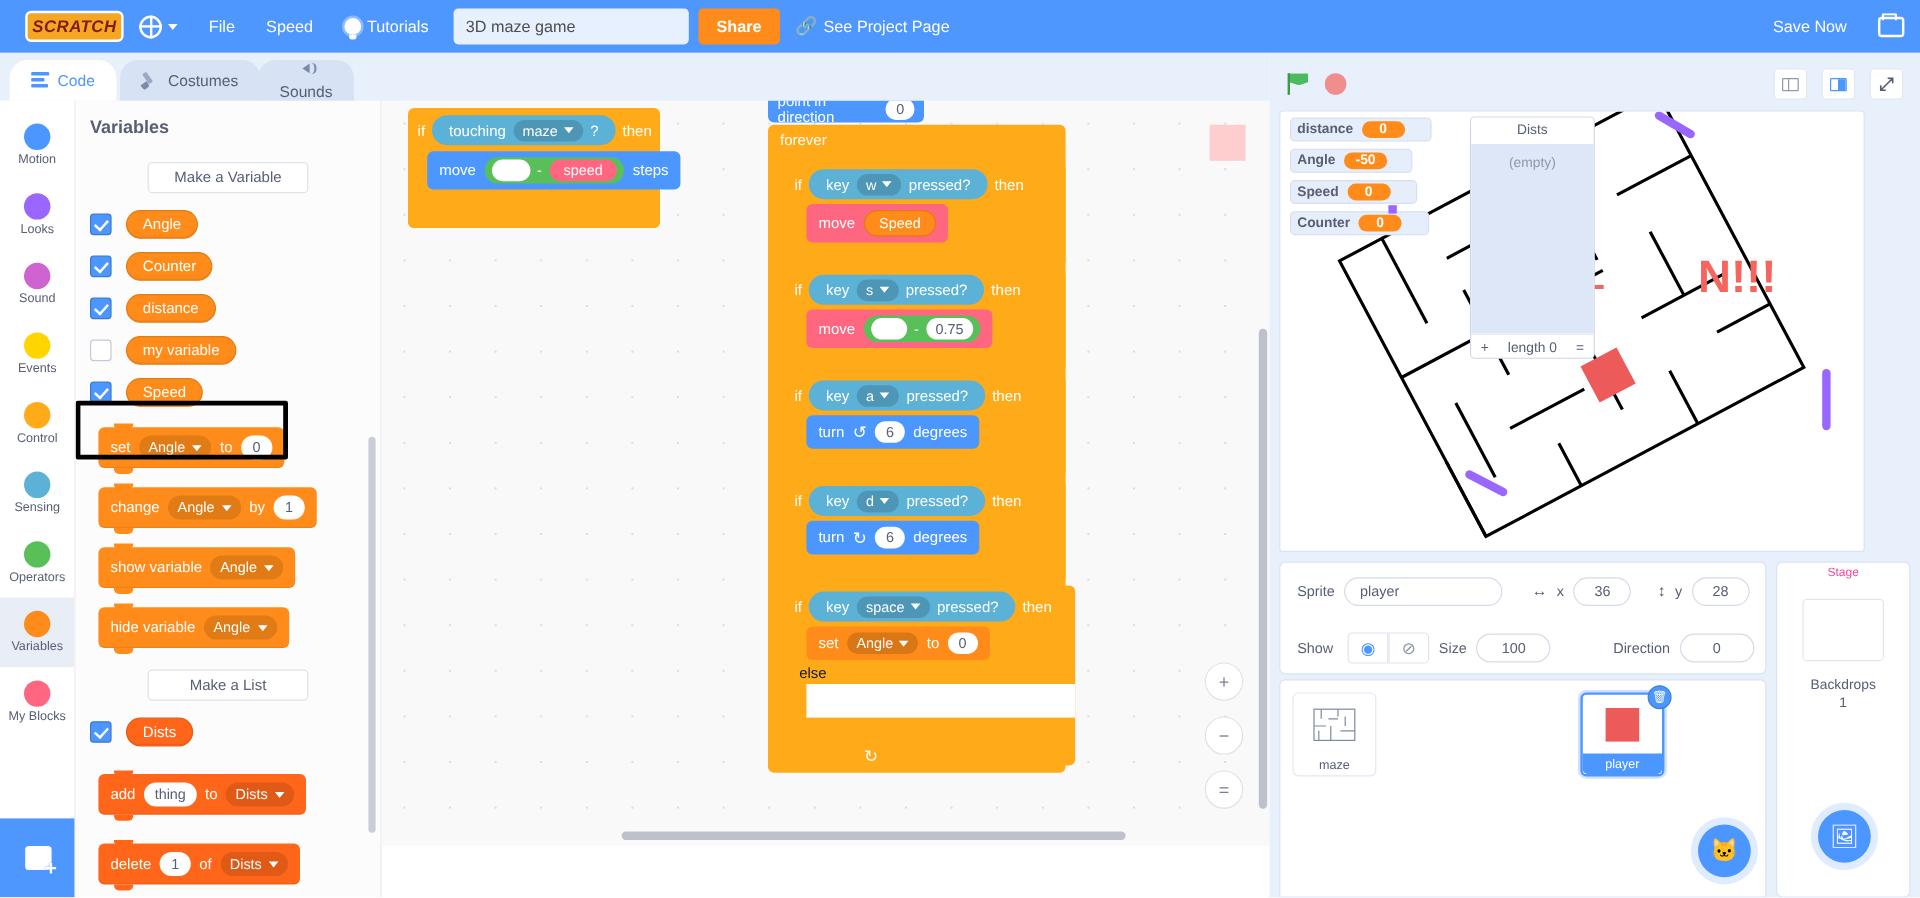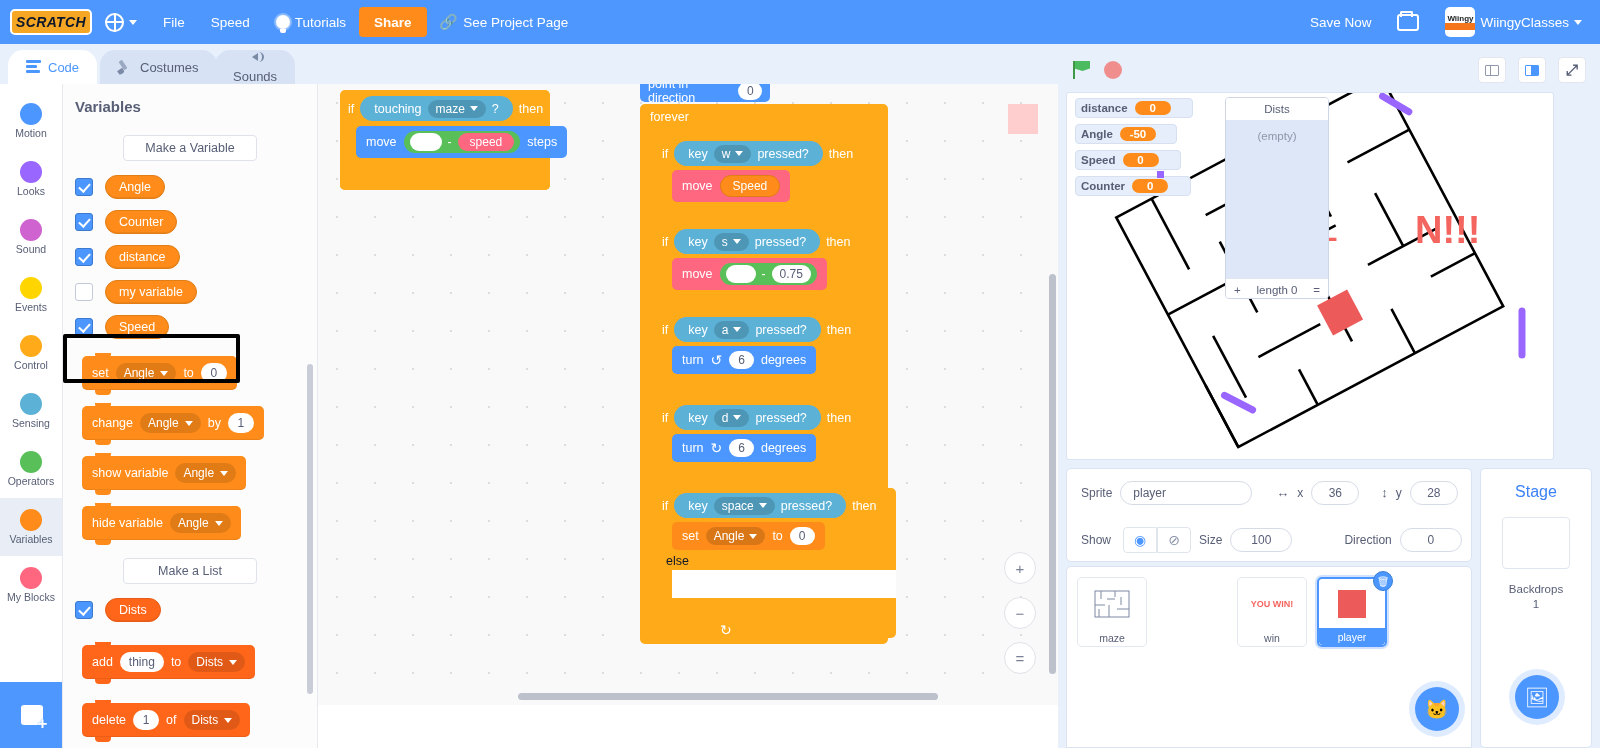--- a/index.html
+++ b/index.html
@@ -10,24 +10,24 @@
     background: #fff;
   }
   #app { position: relative; width: 1600px; height: 748px; }
 
   
   .menubar {
     position: absolute; left: 0; top: 0; width: 1600px; height: 44px;
     background: #4d97ff; display: flex; align-items: center; gap: 0;
   }
   .scratch-logo {
-    margin-left: 10px; width: 82px; height: 26px;
+    margin-left: 21px; width: 82px; height: 26px;
     background: #f5a623; border-radius: 5px;
     display: flex; align-items: center; justify-content: center;
-    color: #0f172a; font-weight: bold; font-size: 14px; letter-spacing: .4px;
+    color: #7f1d1d; font-weight: bold; font-size: 14px; letter-spacing: .4px;
     border: 2px solid #fff; font-style: italic;
   }
   .mb-item {
     height: 44px; display: flex; align-items: center; gap: 5px;
     color: #fff; font-size: 13.5px; padding: 0 13px; cursor: pointer;
     white-space: nowrap;
   }
   .globe {
     width: 19px; height: 19px; border-radius: 50%;
     border: 2px solid #fff; position: relative;
@@ -403,21 +403,21 @@
     color: #fff; font-size: 19px; cursor: pointer;
     box-shadow: 0 0 0 6px rgba(76,151,255,.18);
   }
 
   
   .stagesel {
     position: absolute; left: 422px; top: 424px; width: 112px; height: 280px;
     background: #fff; border: 1px solid #d9e3f2; border-radius: 5px;
     display: flex; flex-direction: column; align-items: center;
   }
-  .ss-title { font-size: 16px; color: #3b82f6; margin-top: 14px; }
+  .ss-title { font-size: 10px; color: #ec4899; margin-top: 3px; }
   .ss-thumb {
     width: 68px; height: 52px; border: 1px solid #e0e6f0; border-radius: 4px;
     margin-top: 16px; background: #fff;
   }
   .ss-sub { font-size: 11.5px; color: #575e75; margin-top: 14px; }
   .ss-count { font-size: 11.5px; color: #575e75; margin-top: 3px; }
 </style>
 </head>
 <body>
 
@@ -428,37 +428,30 @@
     <div class="mb-item">
       <span class="globe"></span>
       <span class="caret"></span>
     </div>
     <div class="mb-item">File</div>
     <div class="mb-item">Speed</div>
     <div class="mb-item">
       <span class="bulb"></span>
       <span>Tutorials</span>
     </div>
+    <input class="project-name" value="3D maze game" style="">
     <button class="share-btn">Share</button>
     <div class="mb-item">
       <span class="proj-page-ico">🔗</span>
       <span>See Project Page</span>
     </div>
     <div class="mb-spacer"></div>
     <div class="mb-item">Save Now</div>
     <div class="mb-item">
       <span class="folder-ico"></span>
-    </div>
-    <div class="mb-item" style="padding-right:18px">
-      <span class="avatar-box">
-        <span class="avatar-top">Wiingy</span>
-        <span class="avatar-bot"></span>
-      </span>
-      <span>WiingyClasses</span>
-      <span class="caret"></span>
     </div>
   </div>
 
   <div class="tabrow">
     <div class="tab active tab-code">
       <span class="ti-code">
           <i></i>
           <i></i>
           <i></i>
         </span>
@@ -903,26 +896,20 @@
         <span class="st-thumb">
           <svg width="38" height="30" viewBox="0 0 38 30">
             <g stroke="#7d8aa0" stroke-width="1" fill="none">
               <rect x="2" y="2" width="34" height="26"></rect>
               <path d="M8,2 L8,10 M14,10 L22,10 M22,2 L22,8 M28,8 L28,16 M2,16 L12,16 M16,16 L16,28 M24,20 L36,20 M6,20 L6,28"></path>
             </g>
           </svg>
         </span>
         <span class="st-name">maze</span>
       </div>
-      <div class="sprite-tile" style="left:170px">
-        <span class="st-thumb">
-          <span style="font-size:9px;color:#f4655f;font-weight:bold">YOU WIN!</span>
-        </span>
-        <span class="st-name">win</span>
-      </div>
       <div class="sprite-tile sel" style="left:250px">
         <span class="del-badge">🗑</span>
         <span class="st-thumb">
           <span style="display:inline-block;width:28px;height:28px;background:#ec5a5a"></span>
         </span>
         <span class="st-name">player</span>
       </div>
       <span class="fab" style="left:348px;top:120px">
         <span>🐱</span>
       </span>

